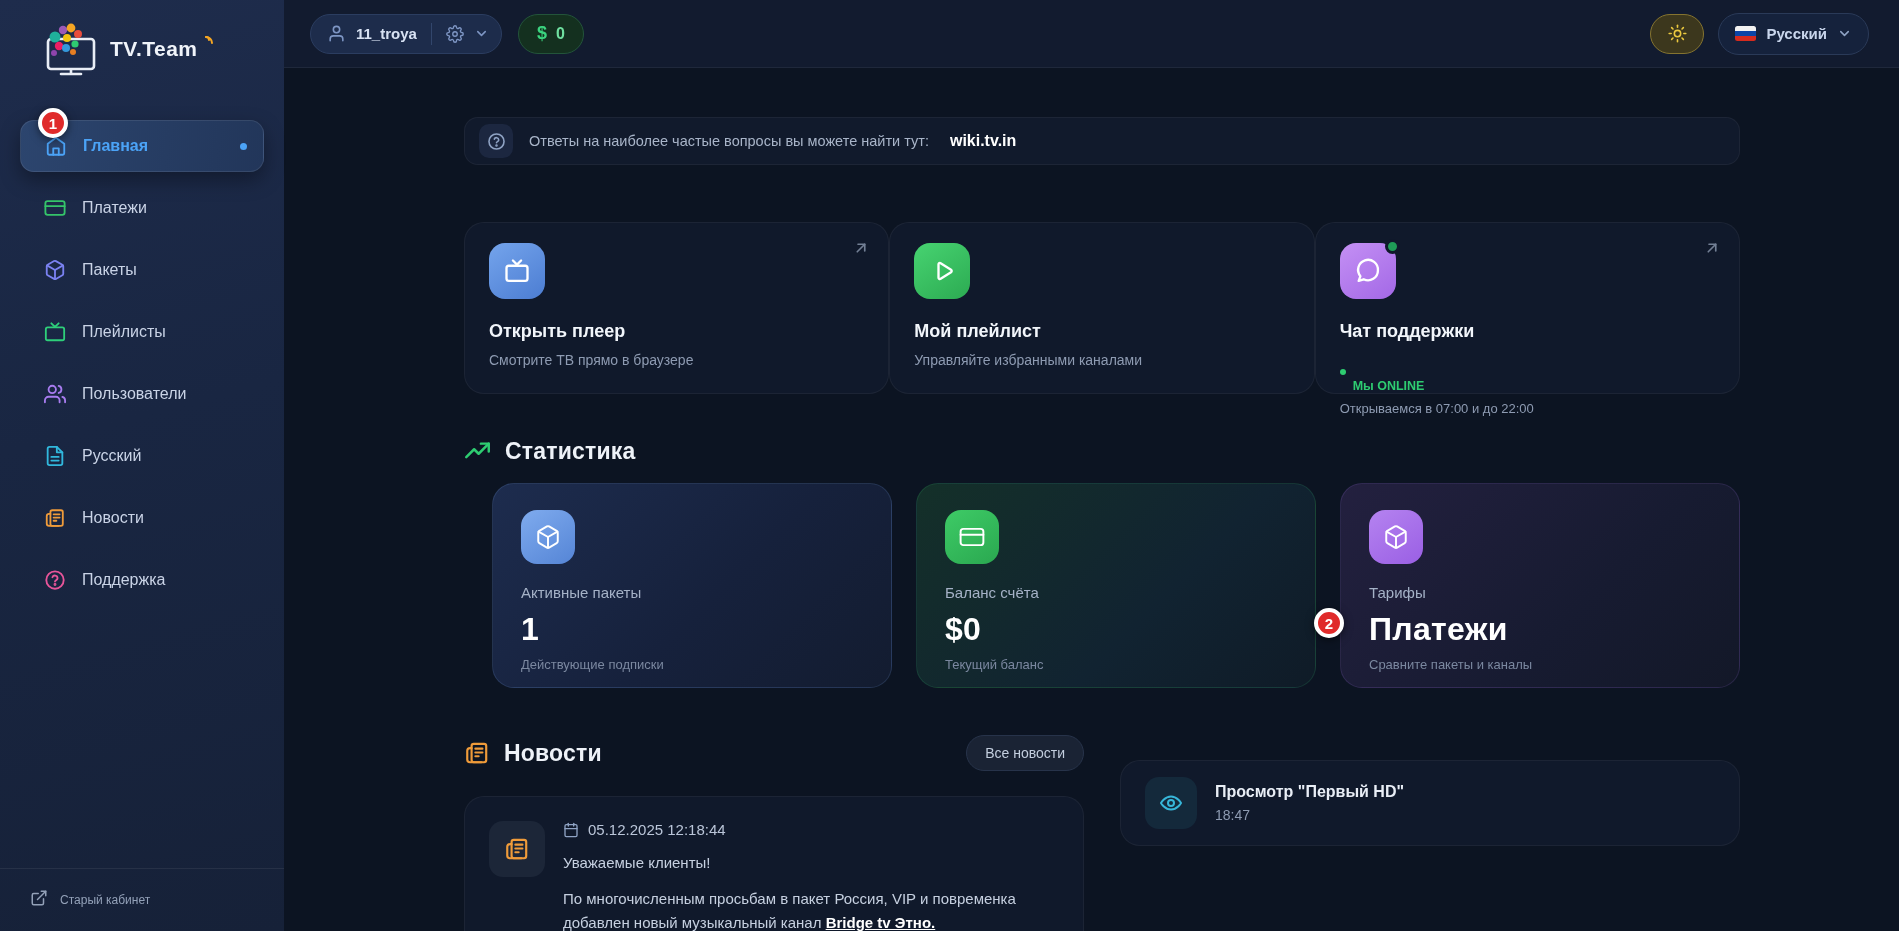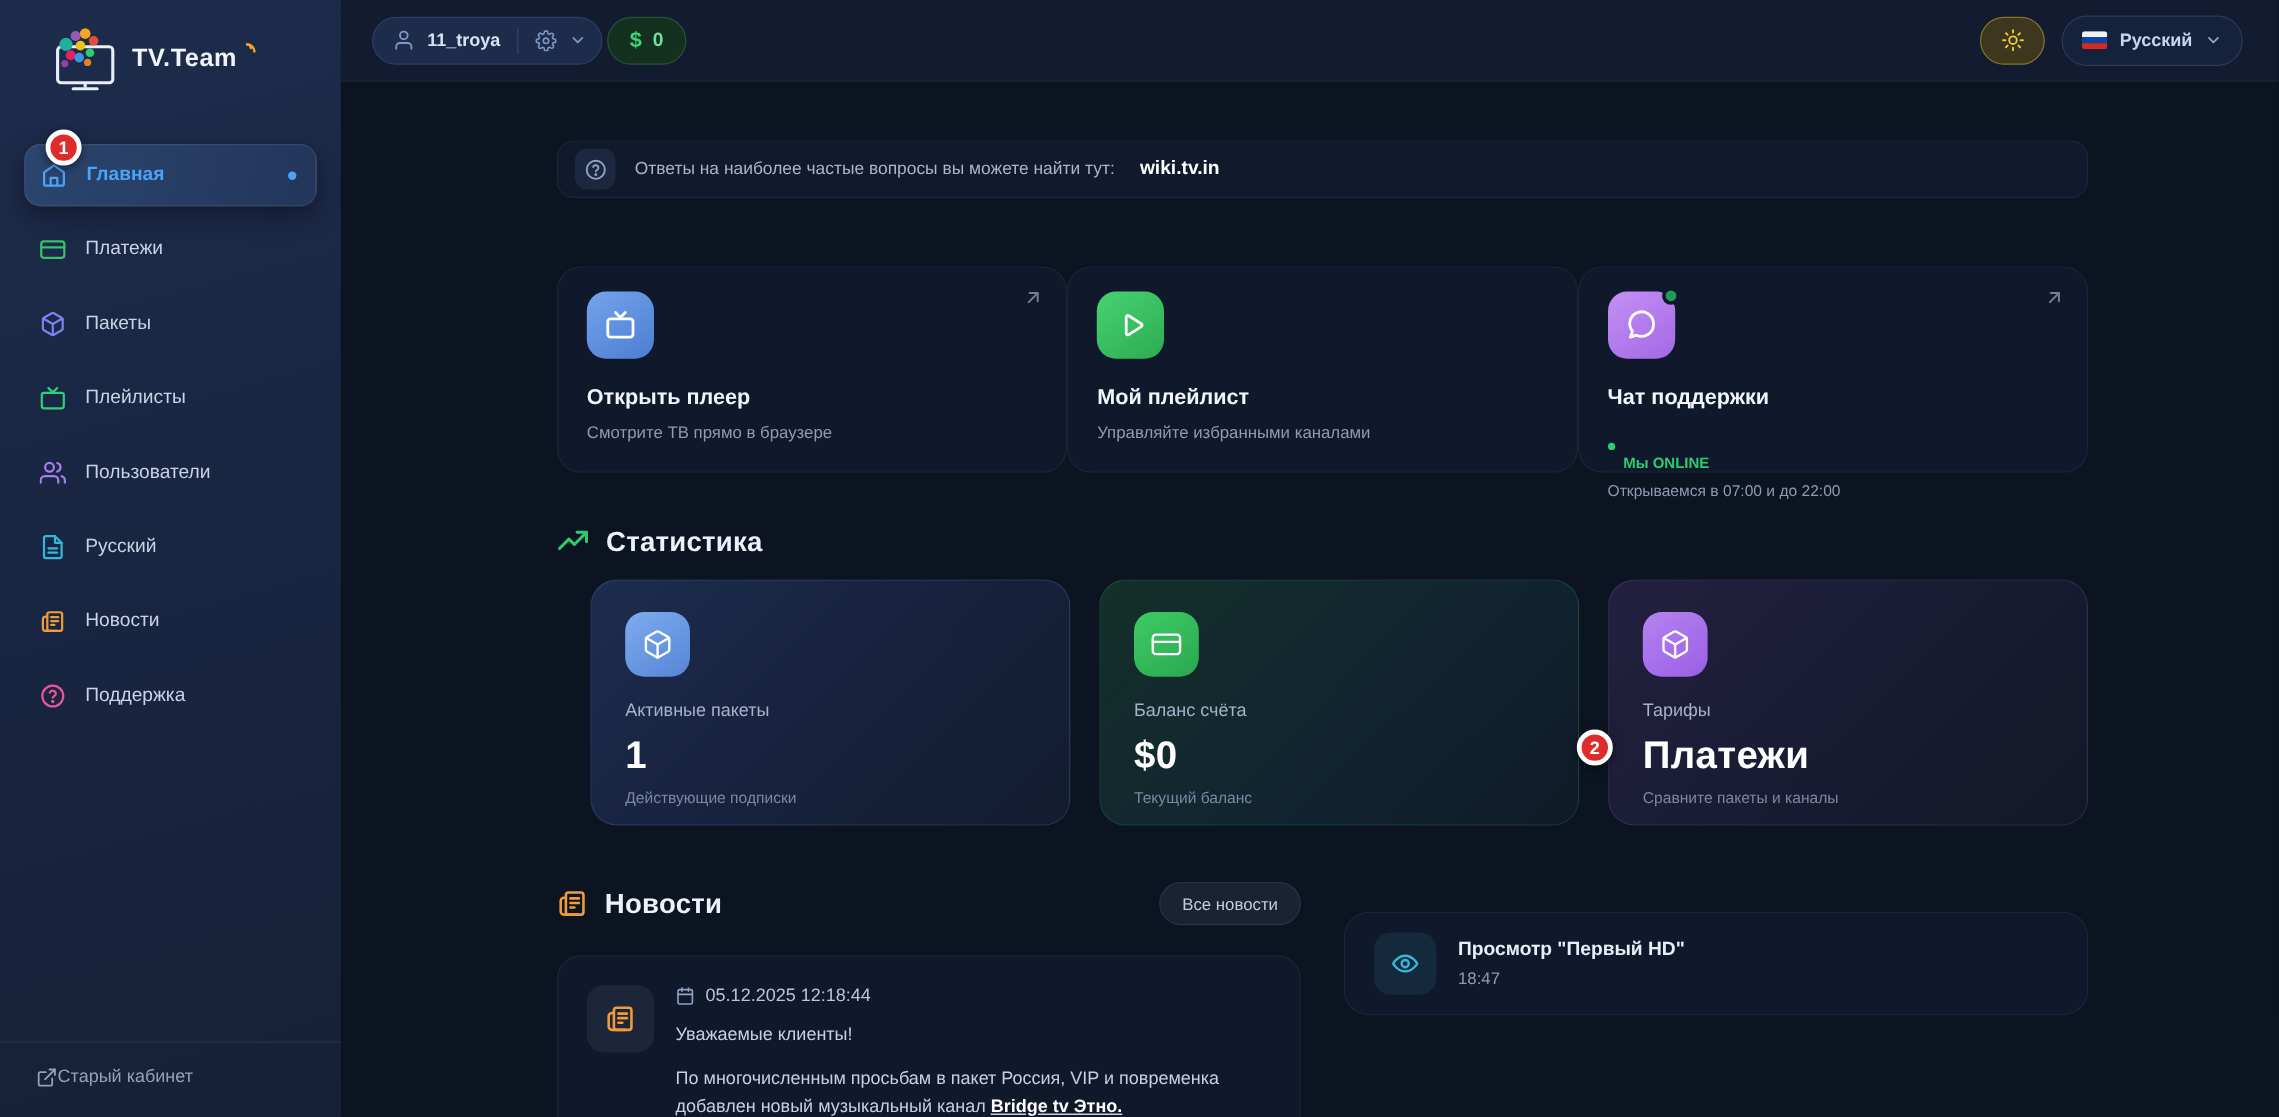--- a/index.html
+++ b/index.html
@@ -8,38 +8,38 @@
   .app { display:flex; width:100%; height:100%; }
 
   
   .sidebar { width:284px; flex:0 0 284px; height:100%;
     background:linear-gradient(165deg,#1e2c4c 0%,#192642 45%,#162138 100%);
     display:flex; flex-direction:column; position:relative; }
   .logo { display:flex; align-items:center; gap:8px; padding:22px 24px 18px 40px; cursor:pointer; }
   .logo-text { font-size:21px; font-weight:700; color:#f0f4fa; letter-spacing:.5px; position:relative; }
   .logo-sig { position:relative; top:-8px; left:-2px; }
   nav { padding:26px 20px 0 20px; flex:1 1 auto; }
-  .nav-item { display:flex; align-items:center; gap:16px; height:52px; padding:0 18px 0 13px;
+  .nav-item { display:flex; align-items:center; gap:16px; height:52px; padding:0 18px 0 24px;
     border-radius:14px; margin-bottom:10px; cursor:pointer; position:relative; }
   .nav-item .nav-label { font-size:16px; font-weight:500; color:#c9d3e6; }
   .nav-item.active { background:linear-gradient(100deg,#2c456e 0%,#22365a 100%);
     border:1px solid rgba(255,255,255,.09); box-shadow:0 8px 20px rgba(0,0,0,.35); }
   .nav-item.active .nav-label { color:#4ba3f7; font-weight:700; }
   .active-dot { position:absolute; right:16px; width:7px; height:7px; border-radius:50%; background:#4ba3f7; }
   .nav-ic { width:22px; height:22px; display:flex; align-items:center; justify-content:center; }
   .sidebar-footer { border-top:1px solid rgba(255,255,255,.07); padding:20px 30px 24px 30px; }
-  .old-cab { display:flex; align-items:flex-start; font-size:15px; color:#93a1b8;
+  .old-cab { display:flex; align-items:flex-end; gap:12px; font-size:12px; color:#93a1b8;
     cursor:pointer; text-decoration:none; }
 
   
   .main { flex:1 1 auto; display:flex; flex-direction:column; height:100%; }
   .topbar { height:68px; flex:0 0 68px; background:#121b2f;
     border-bottom:1px solid rgba(255,255,255,.06);
     display:flex; align-items:center; justify-content:space-between; padding:0 30px 0 26px; }
-  .tb-left { display:flex; align-items:center; gap:4px; }
+  .tb-left { display:flex; align-items:center; gap:16px; }
   .user-pill { display:flex; align-items:center; gap:10px; height:40px; padding:0 12px 0 16px;
     background:#1d2c4b; border:1px solid #2b3d60; border-radius:20px; cursor:pointer; }
   .user-pill .uname { font-size:15px; font-weight:700; color:#d8e2f3; }
   .pill-divider { width:1px; height:22px; background:#32466c; margin:0 4px; }
   .balance-pill { display:flex; align-items:center; gap:9px; height:40px; padding:0 18px;
     background:#14301f; border:1px solid #23543a; border-radius:20px; cursor:pointer; }
   .balance-pill .cur { color:#3bd47f; font-size:18px; font-weight:800; }
   .balance-pill .amt { color:#6fe0a0; font-size:16px; font-weight:800; }
   .tb-right { display:flex; align-items:center; gap:14px; }
   .theme-toggle { width:54px; height:40px; border-radius:20px; background:#3c371d;

